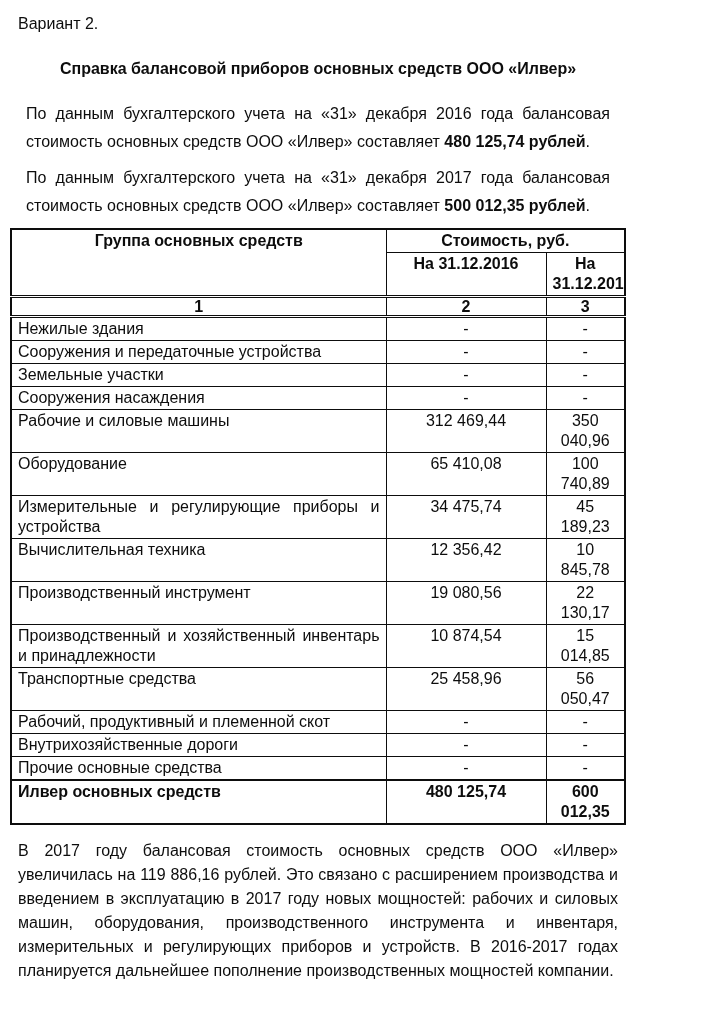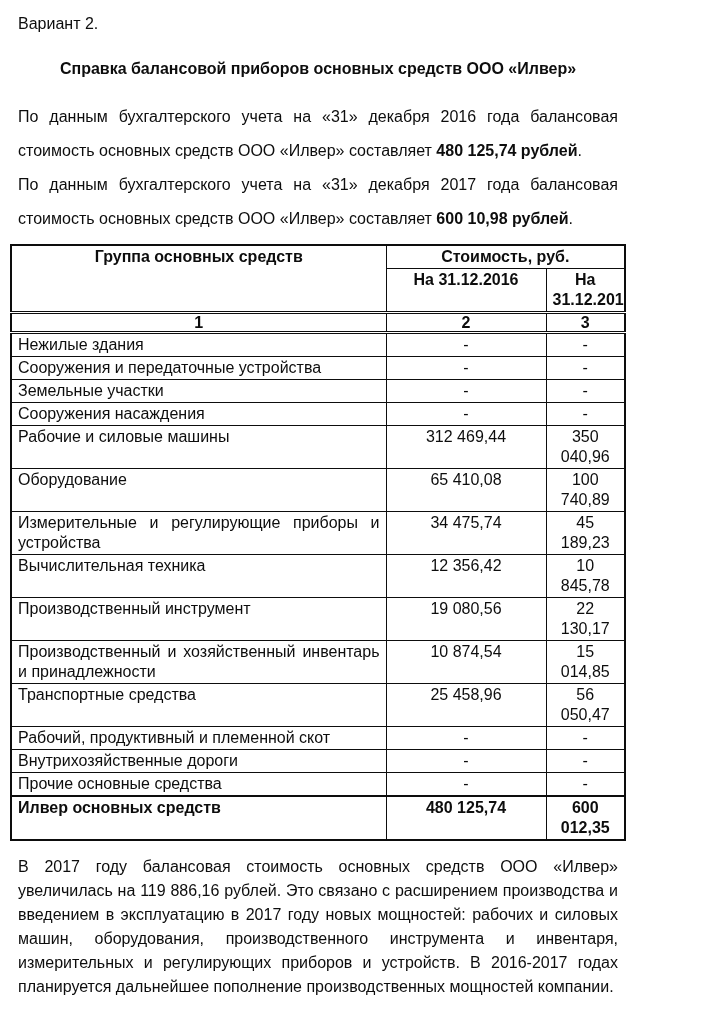--- a/index.html
+++ b/index.html
@@ -16,21 +16,21 @@
   .variant { line-height: 24px; }
 
   .doc-title {
     margin-top: 22px;
     text-align: center;
     font-weight: bold;
     line-height: 22px;
   }
 
   .intro { margin-top: 20px; }
-  .intro p { margin: 0; text-align: justify; line-height: 34px; }
+  .intro p { margin: 8px; text-align: justify; line-height: 28px; }
 
   table.assets {
     border-collapse: collapse;
     table-layout: fixed;
     width: calc(100% + 16px);
     margin: 8px -8px 0 -8px;
     border: 2px solid #0d0d0d;
   }
   col.c-name { width: 375px; }
   col.c-2016 { width: 160px; }
@@ -64,21 +64,21 @@
 <body>
 
 <div class="page">
 
   <div class="variant">Вариант 2.</div>
 
   <div class="doc-title">Справка  балансовой приборов основных средств ООО «Илвер»</div>
 
   <div class="intro">
     <p><span>По данным бухгалтерского учета на «31» декабря 2016 года балансовая стоимость основных средств ООО «Илвер» составляет </span><b>480 125,74 рублей</b><span>.</span></p>
-    <p><span>По данным бухгалтерского учета на «31» декабря 2017 года балансовая стоимость основных средств ООО «Илвер» составляет </span><b>600 10,98 рублей</b><span>.</span></p>
+    <p><span>По данным бухгалтерского учета на «31» декабря 2017 года балансовая стоимость основных средств ООО «Илвер» составляет </span><b>500 012,35 рублей</b><span>.</span></p>
   </div>
 
   <table class="assets">
     <colgroup>
       <col class="c-name">
         <col class="c-2016">
         <col class="c-2017">
     </colgroup>
     <thead>
       <tr>

